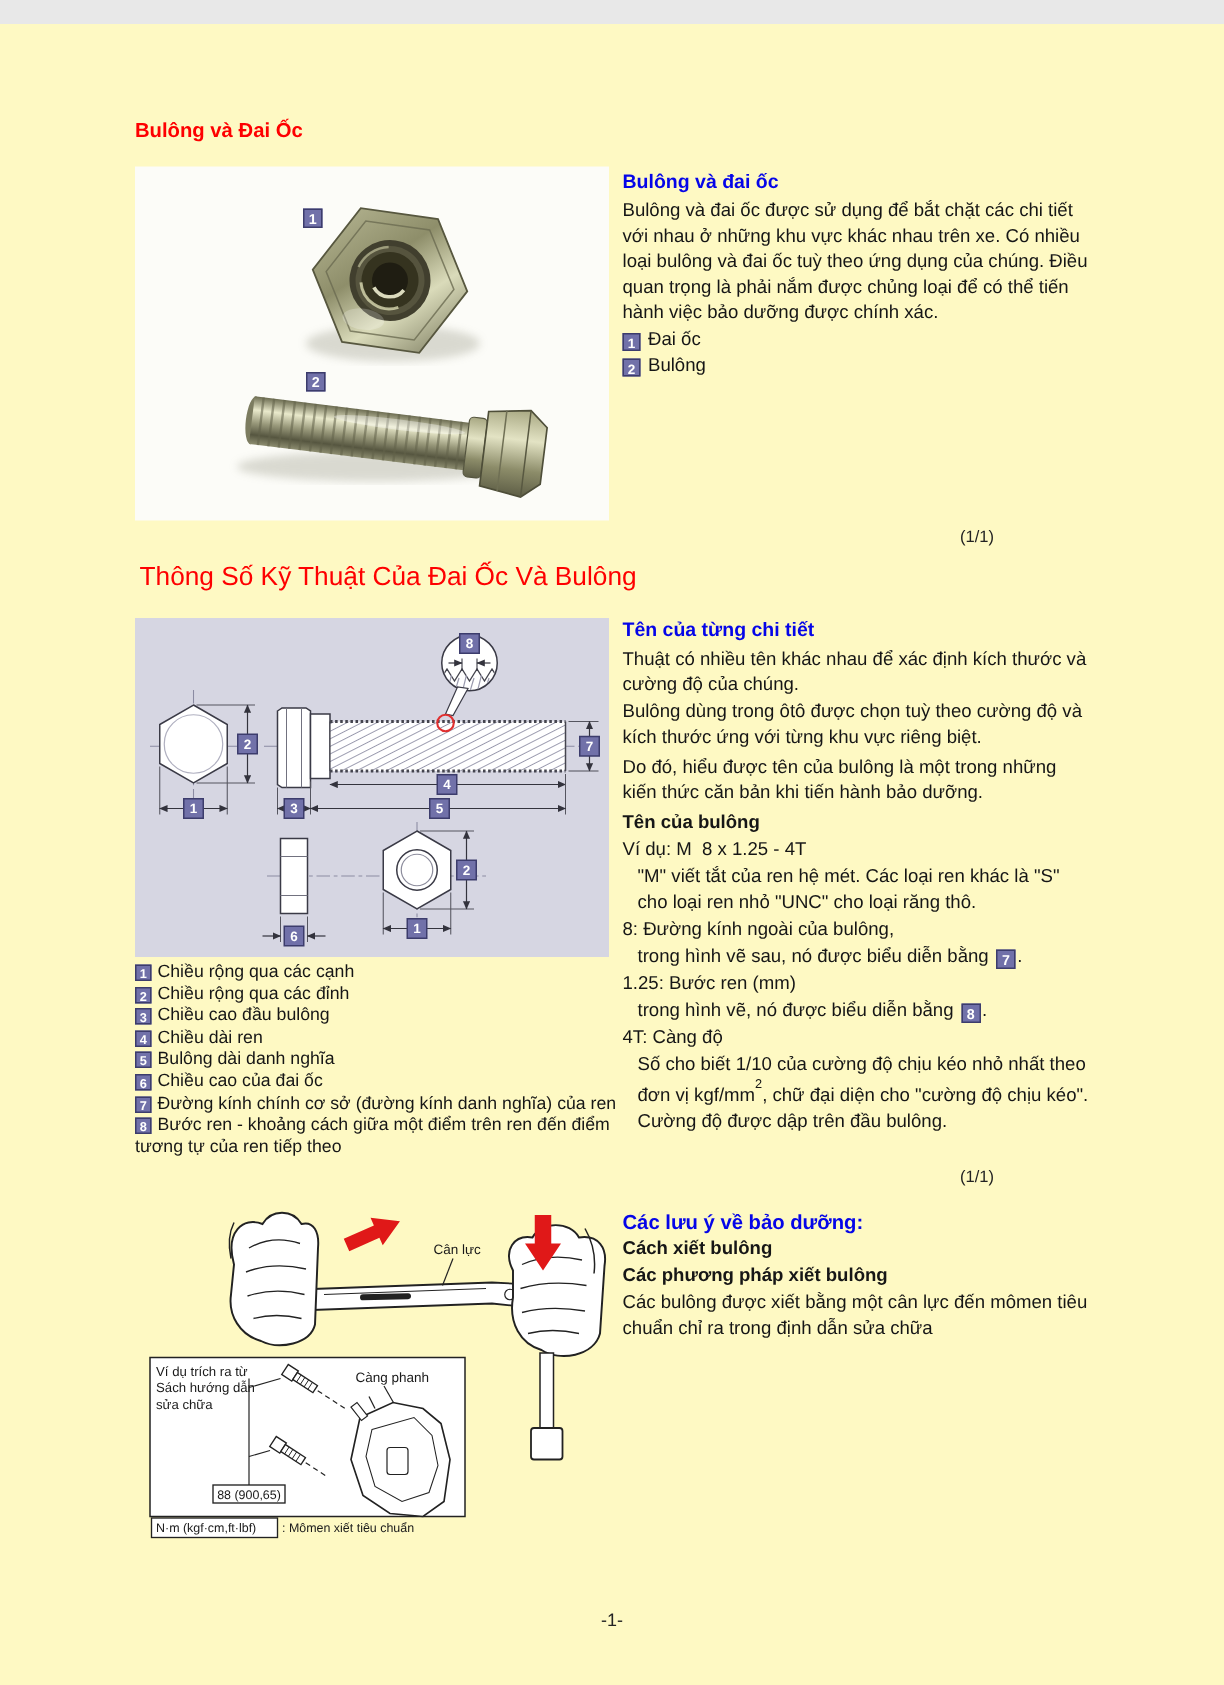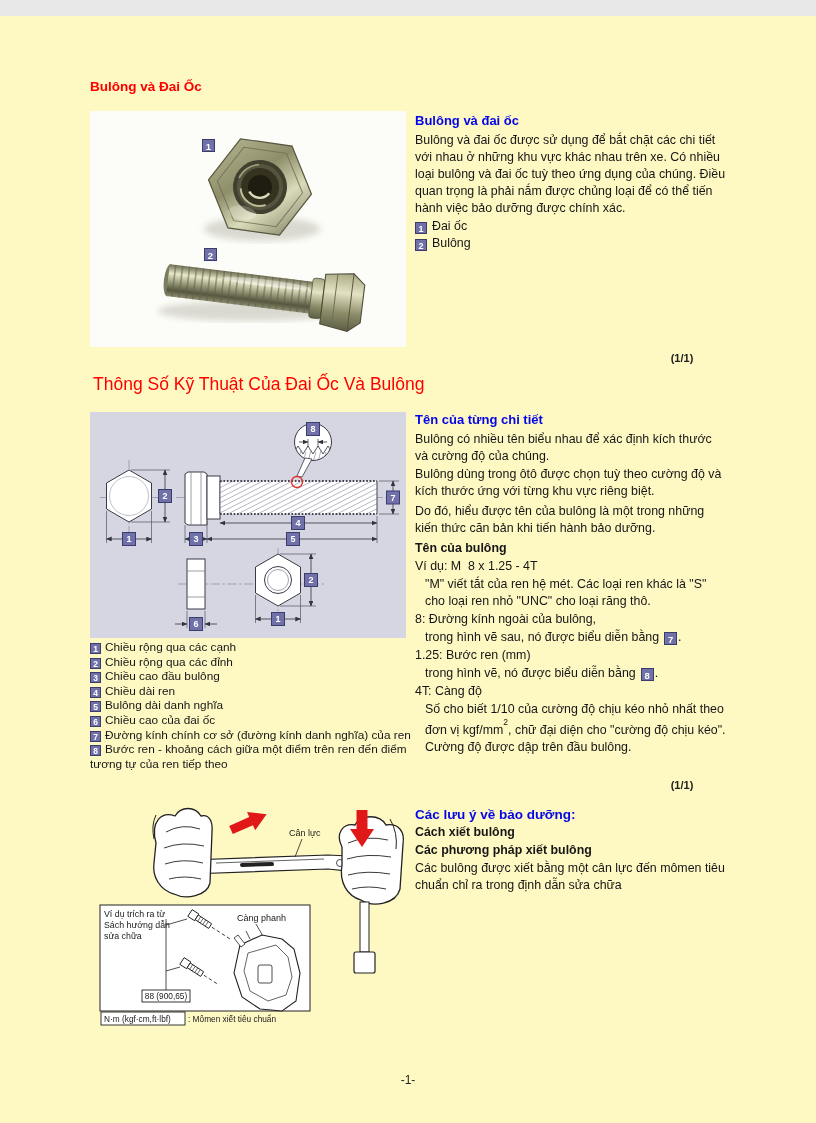--- a/index.html
+++ b/index.html
@@ -28,21 +28,21 @@
   .sm .badge{width:12px;height:12px;line-height:12px;font-size:9px;}
   
   .panel{position:absolute;left:90px;}
   .photo-panel{top:95px;width:316px;height:236px;background:#fcfcf8;}
   .diagram-panel{top:396px;width:316px;height:226px;}
   .wrench-panel{top:789px;width:316px;height:231px;}
   
   .legend{position:absolute;left:90px;top:624px;width:326px;font-size:11.8px;line-height:14.6px;}
   .legend .badge{width:11px;height:11px;line-height:11px;font-size:8.5px;vertical-align:-1px;margin-right:4px;}
   
-  .marker{position:absolute;left:640px;width:84px;text-align:center;font-size:11px;color:#222;font-weight:bold;}
+  .marker{position:absolute;left:640px;width:84px;text-align:left;font-size:11px;color:#222;}
   .m1{top:336px;} .m2{top:763px;}
   .footer{position:absolute;top:1057px;left:0;width:100%;text-align:center;font-size:12px;color:#222;}
   
   svg{display:block;}
   .cl{stroke:#8b8ba2;stroke-width:.7;stroke-dasharray:9 2.5 2.5 2.5;fill:none;}
   .ext{stroke:#55555f;stroke-width:.7;}
   .dim{stroke:#33333d;stroke-width:.8;}
   .svgbadge rect{fill:#7171a9;stroke:#3c3c6c;stroke-width:1;}
   .svgbadge text{fill:#fff;font-size:9px;font-weight:bold;text-anchor:middle;}
   .figtext{font-size:9px;fill:#1a1a1a;}
@@ -296,21 +296,21 @@
     <div><span class="badge">3</span><span>Chiều cao đầu bulông</span></div>
     <div><span class="badge">4</span><span>Chiều dài ren</span></div>
     <div><span class="badge">5</span><span>Bulông dài danh nghĩa</span></div>
     <div><span class="badge">6</span><span>Chiều cao của đai ốc</span></div>
     <div><span class="badge">7</span><span>Đường kính chính cơ sở (đường kính danh nghĩa) của ren</span></div>
     <div><span class="badge">8</span><span>Bước ren - khoảng cách giữa một điểm trên ren đến điểm tương tự của ren tiếp theo</span></div>
   </div>
 
   <div class="col" style="top:396px">
     <h3 class="blue-head">Tên của từng chi tiết</h3>
-    <p>Bulông có nhiều tên biểu nhau để xác định kích thước và cường độ của chúng.</p>
+    <p>Thuật có nhiều tên khác nhau để xác định kích thước và cường độ của chúng.</p>
     <p>Bulông dùng trong ôtô được chọn tuỳ theo cường độ và kích thước ứng với từng khu vực riêng biệt.</p>
     <p class="mt3">Do đó, hiểu được tên của bulông là một trong những kiến thức căn bản khi tiến hành bảo dưỡng.</p>
     <p class="bold mt3">Tên của bulông</p>
     <p class="prewrap">Ví dụ: M  8 x 1.25 - 4T</p>
     <p class="indent">"M" viết tắt của ren hệ mét. Các loại ren khác là "S" cho loại ren nhỏ "UNC" cho loại răng thô.</p>
     <p>8: Đường kính ngoài của bulông,</p>
     <p class="indent"><span>trong hình vẽ sau, nó được biểu diễn bằng</span><span class="badge inline">7</span><span>.</span></p>
     <p>1.25: Bước ren (mm)</p>
     <p class="indent"><span>trong hình vẽ, nó được biểu diễn bằng</span><span class="badge inline">8</span><span>.</span></p>
     <p>4T: Càng độ</p>

